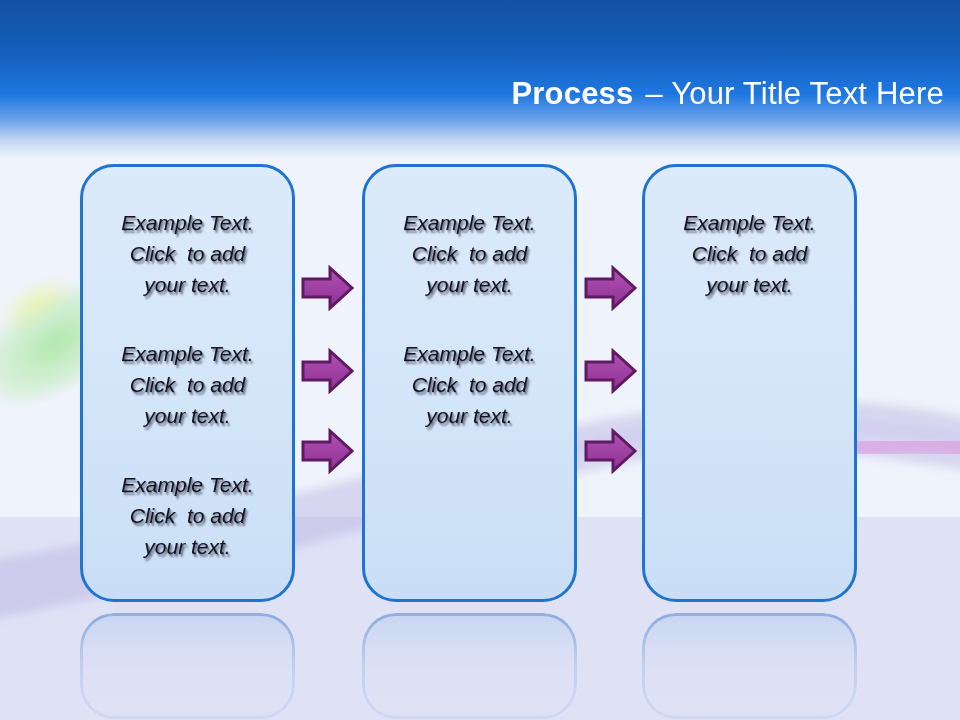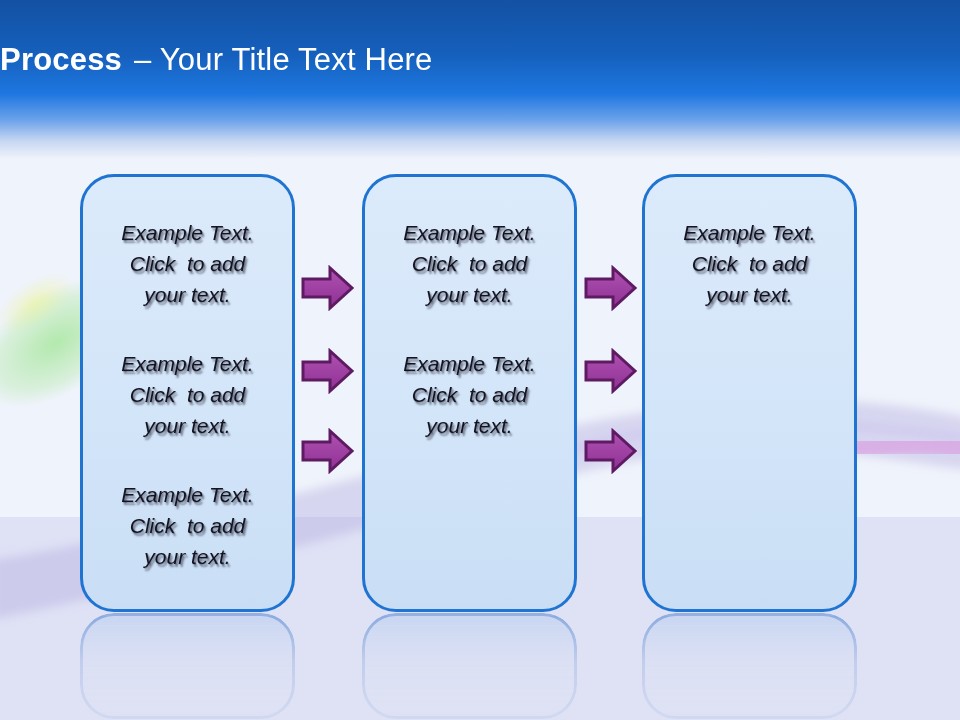--- a/index.html
+++ b/index.html
@@ -23,27 +23,27 @@
 
   
   .waves{position:absolute;left:0;top:0;z-index:1;pointer-events:none;}
 
   
   .header{position:absolute;left:0;top:0;width:960px;height:162px;z-index:5;
     background:linear-gradient(180deg,
       var(--header-top,#1351a3) 0%, #1560bd 34%,
       var(--header-bright,#1e77e0) 58%, #6ba2ea 74%,
       #c6d7f2 87%, var(--background-upper,#eff3fb) 98%);}
-  .title{margin:0;padding-top:42px;text-align:left;
+  .title{margin:16px;padding-top:60px;text-align:right;
     color:var(--title-text,#fff);font-size:31px;font-weight:400;letter-spacing:.2px;}
   .t-bold{font-weight:700;}
   .t-rest{margin-left:12px;}
 
   
-  .box{position:absolute;top:174px;width:215px;height:438px;box-sizing:border-box;z-index:3;
+  .box{position:absolute;top:164px;width:215px;height:438px;box-sizing:border-box;z-index:3;
     border:3px solid var(--box-border,#1f74d2);border-radius:34px;
     background:linear-gradient(180deg,#dcebfb 0%,var(--box-fill,#d3e5f9) 55%,#c9def5 100%);
     padding:40px 12px 0;}
   .box1{left:80px;}.box2{left:362px;}.box3{left:642px;}
   .para{margin:0 0 38px;text-align:center;white-space:pre-wrap;
     font-style:italic;font-size:21px;line-height:31px;color:var(--box-text,#141420);
     text-shadow:2px 3px 2px rgba(25,25,45,0.50),1px 1px 1px rgba(25,25,45,0.35);}
 
   
   .arrow-col{position:absolute;top:265px;width:54px;height:209px;z-index:4;}

